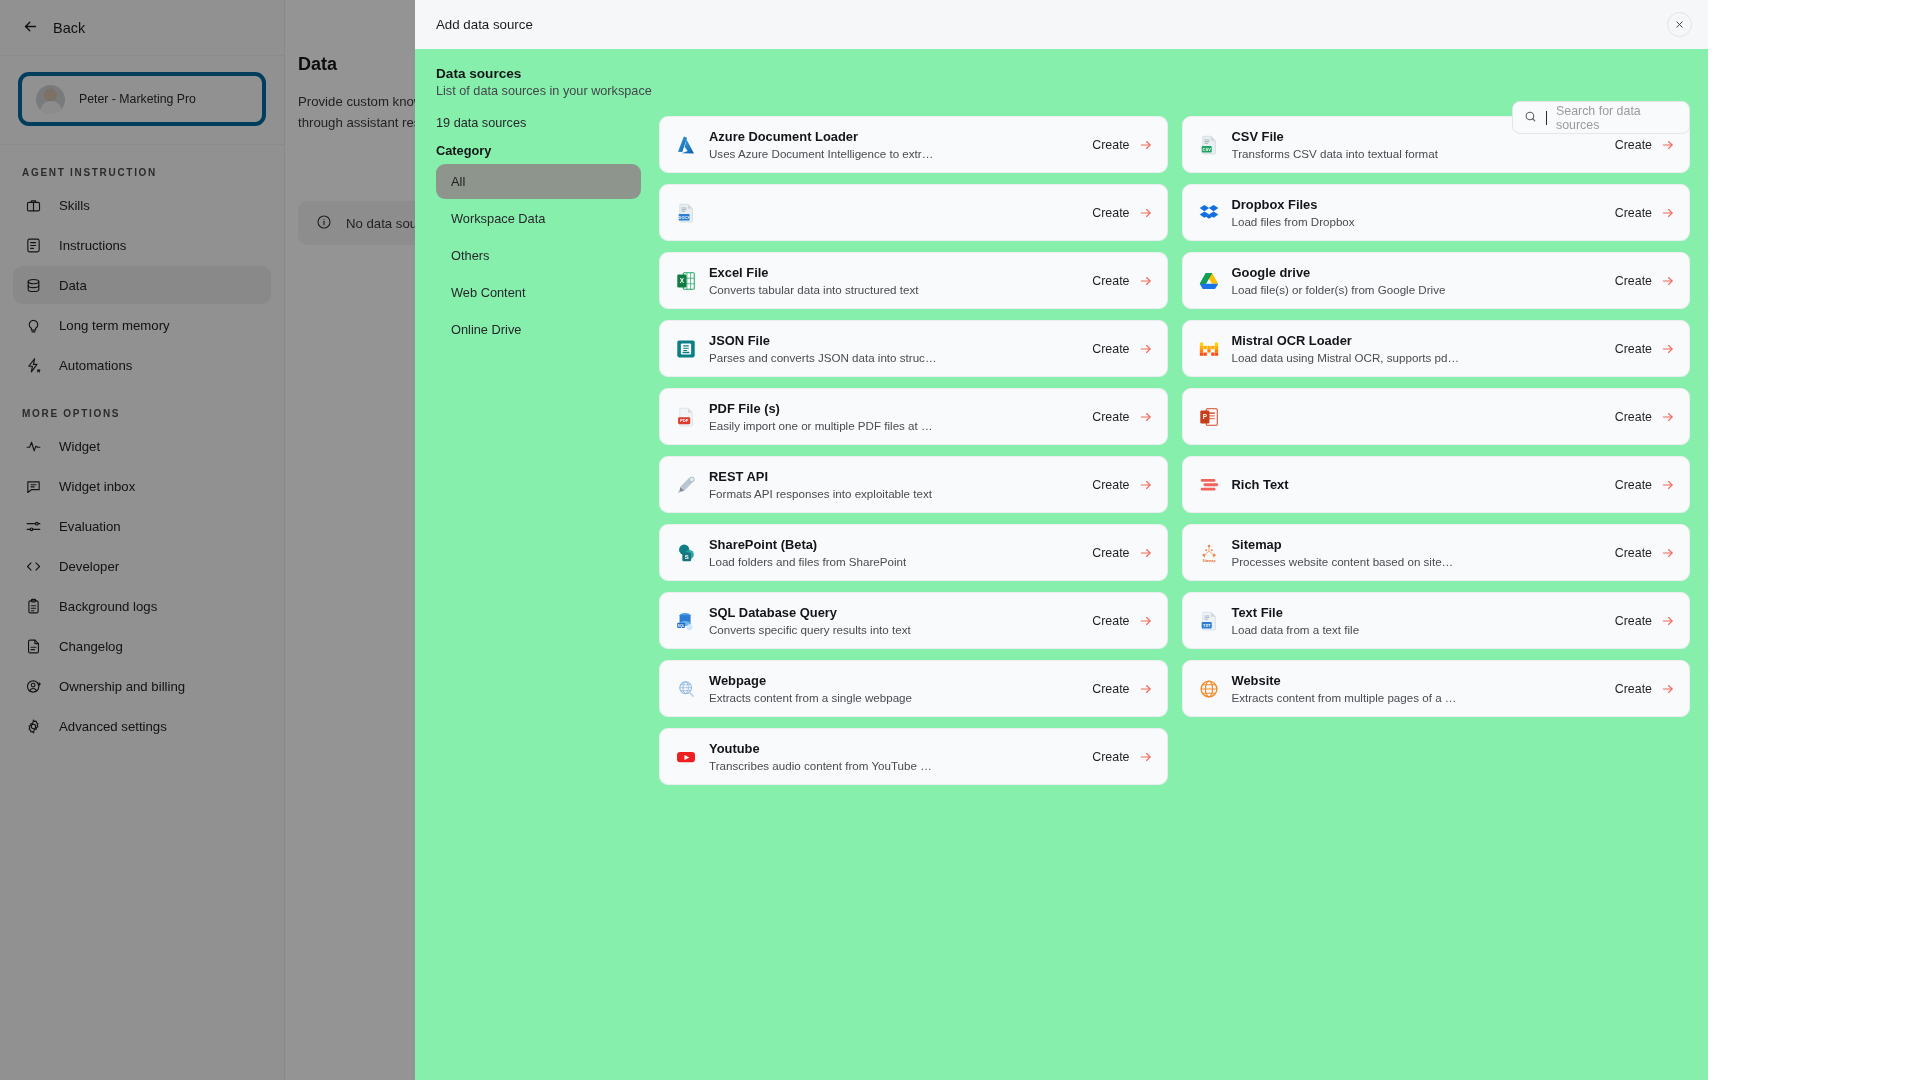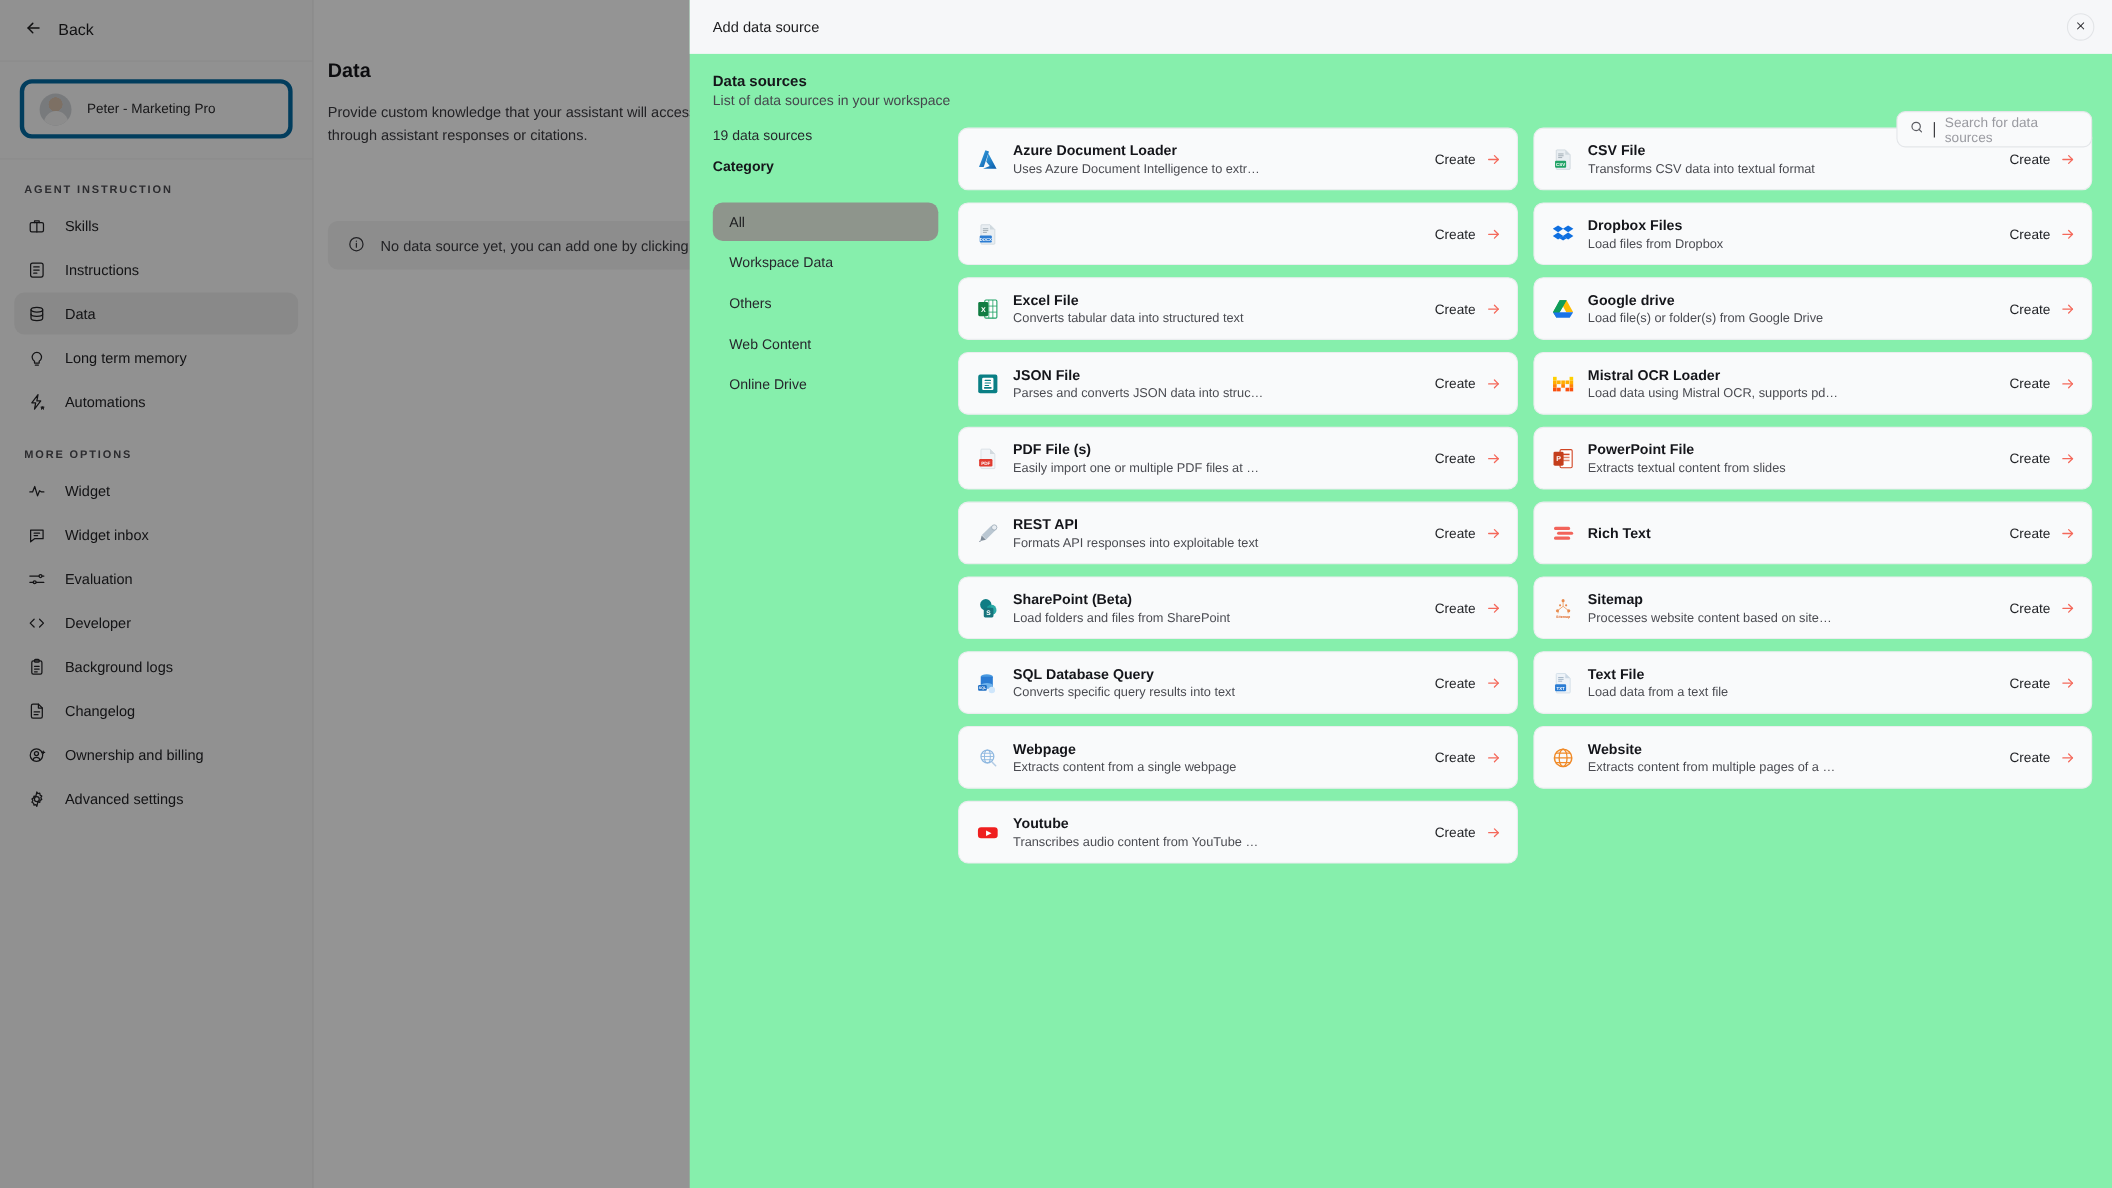--- a/index.html
+++ b/index.html
@@ -2,21 +2,21 @@
 <html><head>
 <meta charset="utf-8">
 <style>
   * { box-sizing: border-box; margin: 0; padding: 0; }
   html, body {
     width: 1920px; height: 1080px;
     font-family: "Liberation Sans", sans-serif;
     background: #ffffff;
     overflow: hidden;
   }
-  #root { position: relative; width: 1920px; height: 1080px; }
+  #root { position: relative; width: 1708px; height: 1080px; }
 
   
   .app { position: absolute; inset: 0; display: flex; background: #ffffff; }
 
   .sidebar {
     width: 285px; height: 1080px; background: #fafafa;
     border-right: 1px solid #ececec; display: flex; flex-direction: column;
     flex: 0 0 285px;
   }
   .back-row {
@@ -106,21 +106,21 @@
     display: flex; align-items: center; gap: 9px; padding: 0 11px;
   }
   .search-field svg { width: 13px; height: 13px; color: #5c5d63; flex: 0 0 13px; }
   .search-caret { width: 1px; height: 14px; background: #2a2a2e; flex: 0 0 1px; }
   .search-ph { font-size: 12.4px; color: #9a9ba1; }
 
   .cols { display: flex; gap: 0; padding-top: 18px; }
 
   .cat-col { width: 223px; flex: 0 0 223px; padding-right: 18px; }
   .ds-count { font-size: 12.7px; color: #26272c; margin-bottom: 13px; }
-  .cat-title { font-size: 12.8px; font-weight: 700; color: #15161a; margin-bottom: 26px; }
+  .cat-title { font-size: 12.8px; font-weight: 700; color: #15161a; margin-bottom: 6px; }
   .cat-item {
     height: 35px; border-radius: 9px; display: flex; align-items: center;
     padding: 0 15px; font-size: 12.8px; color: #26272c; cursor: pointer;
     margin-bottom: 2px;
   }
   .cat-item.active { background: #8e958c; color: #1d1e20; }
 
   .cards-col { flex: 1; }
   .cards-grid {
     display: grid; grid-template-columns: 1fr 1fr; gap: 11px 14px;
@@ -607,24 +607,20 @@
                 <div class="card-ico">
                   <svg viewBox="0 0 24 24">
                     <rect x="9" y="3" width="12" height="18" rx="1.2" fill="#fff" stroke="#d04423" stroke-width="1.1"></rect>
                     <rect x="12" y="7" width="6.4" height="1.5" fill="#d04423"></rect>
                     <rect x="12" y="10" width="6.4" height="1.5" fill="#e3856c"></rect>
                     <rect x="12" y="13" width="6.4" height="1.5" fill="#e3856c"></rect>
                     <rect x="2.5" y="5" width="10" height="14" rx="1.4" fill="#c43e1c"></rect>
                     <text x="7.5" y="14.6" font-size="7" fill="#fff" font-family="Liberation Sans, sans-serif" text-anchor="middle" font-weight="bold">P</text>
                   </svg>
                 </div>
-                <div class="card-txt">
-                  <div class="card-name">PowerPoint File</div>
-                  <div class="card-desc">Extracts textual content from slides</div>
-                </div>
                 <div class="card-cta">
                   <span class="lbl">Create</span>
                   <span style="display: flex; color: rgb(244, 105, 91);">
                     <svg viewBox="0 0 24 24" fill="none" stroke="currentColor" stroke-width="2" stroke-linecap="round" stroke-linejoin="round">
                       <path d="M4 12h15"></path>
                       <path d="M13 6l6 6-6 6"></path>
                     </svg>
                   </span>
                 </div>
               </div>

